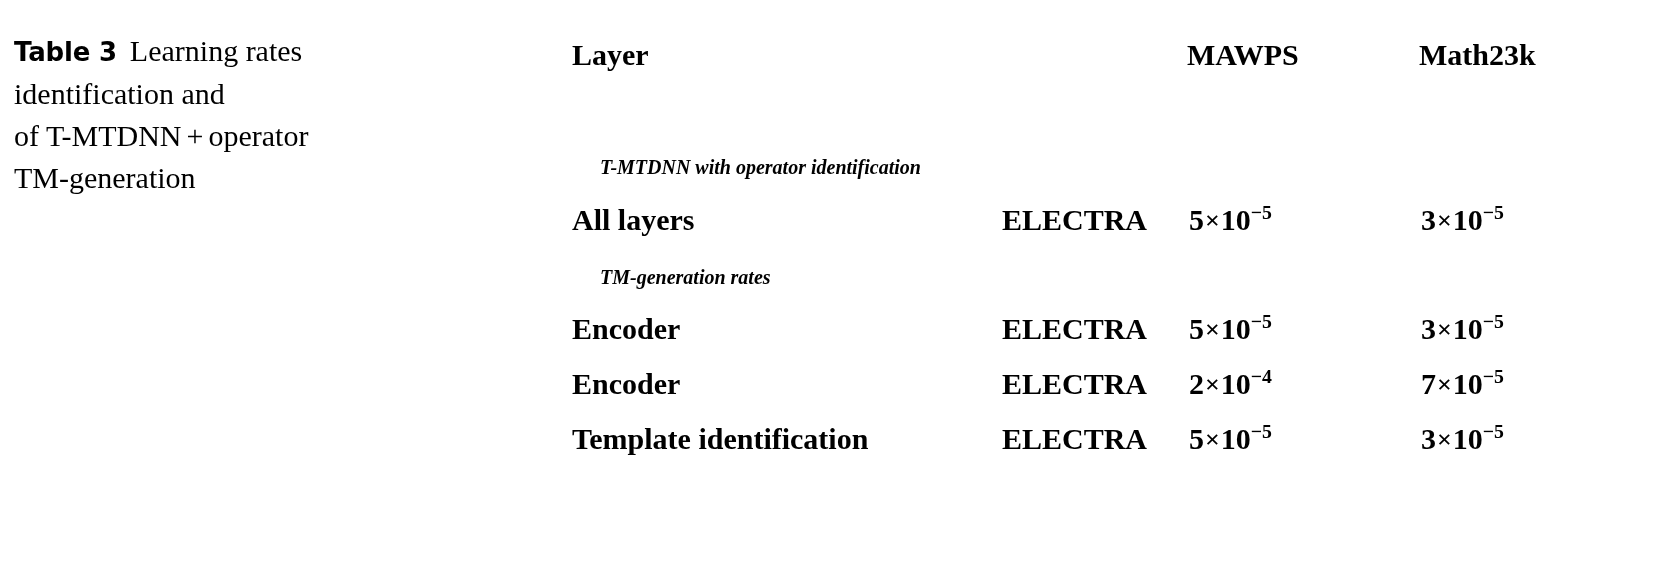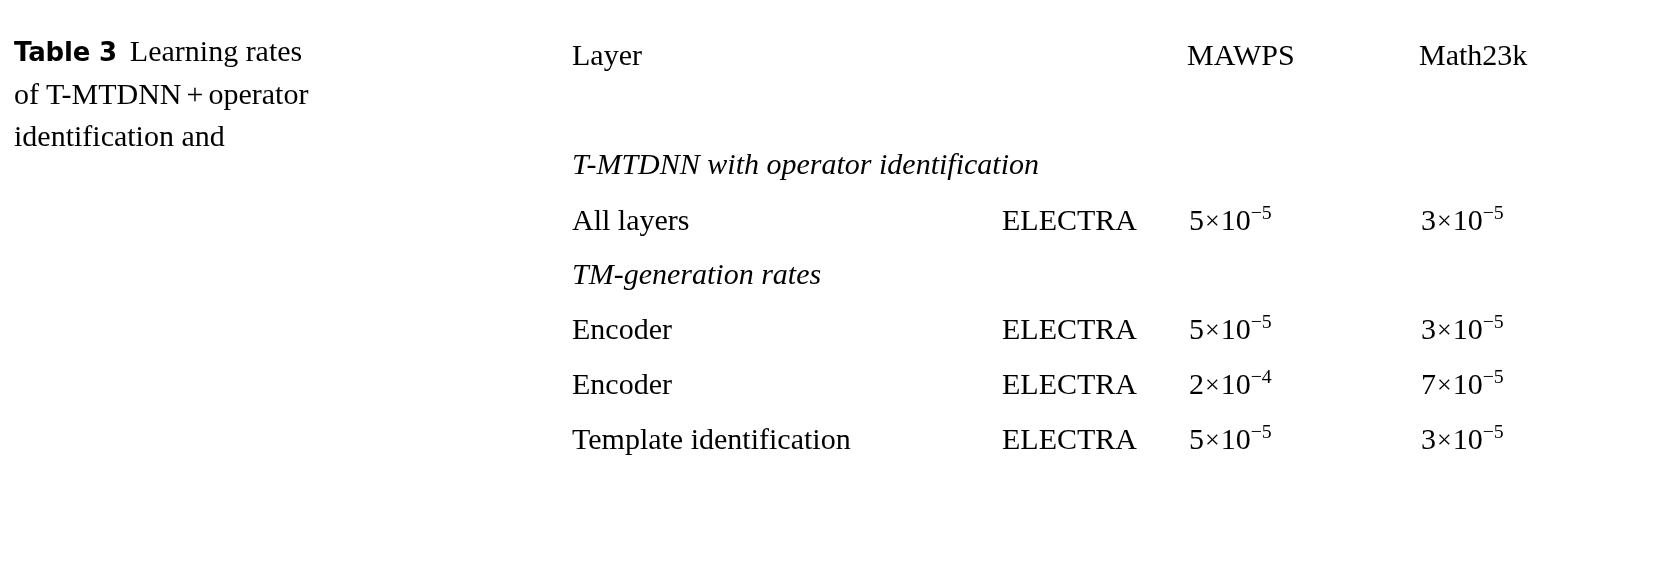--- a/index.html
+++ b/index.html
@@ -51,21 +51,21 @@
     border-collapse: collapse;
     width: 1053px;
     font-family: "Liberation Serif", serif;
     font-size: 30px;
     color: #000;
   }
   table.tbl td, table.tbl th {
     padding: 0;
     border: none;
     vertical-align: baseline;
-    font-weight: normal;
+    font-weight: bold;
     text-align: left;
   }
   
   .rule-top td {
     border-top: 3.5px solid #000;
     height: 0;
     font-size: 0;
     line-height: 0;
   }
   .rule-mid td {
@@ -94,21 +94,22 @@
 
   td.cell, th.hcell { white-space: nowrap; }
 
   tr.data-row td { height: 55px; vertical-align: middle; margin-left: 43px; }
   tr.section-row td { height: 54px; vertical-align: middle; }
   tr.first-section td { padding-top: 22px; height: 56px; }
   tr.last-row td { padding-bottom: 16px; }
 
   .sec-head {
     font-style: italic;
-    font-size: 30px;
+    font-size: 20px;
+    margin-left: 28px;
   }
   .num {
     font-size: 30px;
     white-space: nowrap;
   }
   .num .times {
     display: inline-block;
     padding: 0 1px;
     font-size: 26px;
     transform: translateY(-1px);
@@ -123,24 +124,25 @@
   th.col-mawps { text-align: left; padding-left: 10px !important; }
   th.col-math  { text-align: left; padding-left: 22px !important; }
 </style>
 </head>
 <body>
 
 <div id="caption">
   <div class="cap-line">
     <span class="cap-label">Table 3</span><span class="cap-gap"></span><span>Learning rates</span>
   </div>
+  <div class="cap-line">identification and</div>
   <div class="cap-line">
     <span>of T-MTDNN</span><span class="thin-sp"></span><span>+</span><span class="thin-sp"></span><span>operator</span>
   </div>
-  <div class="cap-line">identification and</div>
+  <div class="cap-line">TM-generation</div>
 </div>
 
 <div id="table-wrap">
   <table class="tbl">
     <colgroup>
       <col class="c-layer">
       <col class="c-model">
       <col class="c-mawps">
       <col class="c-math">
     </colgroup>

